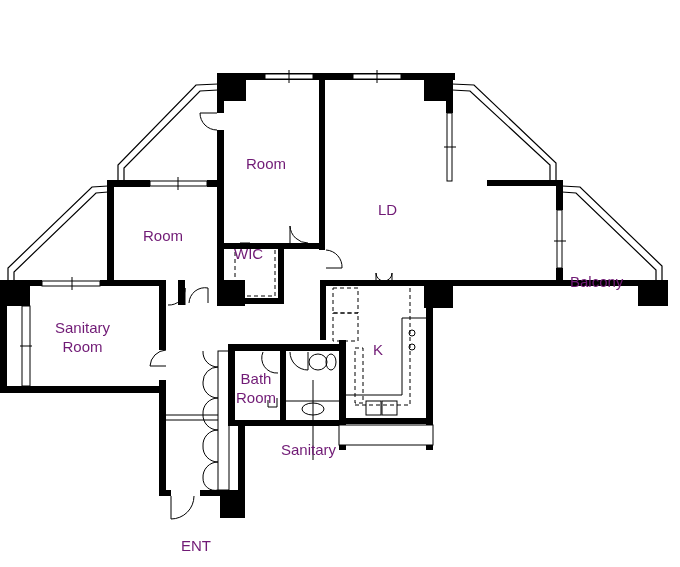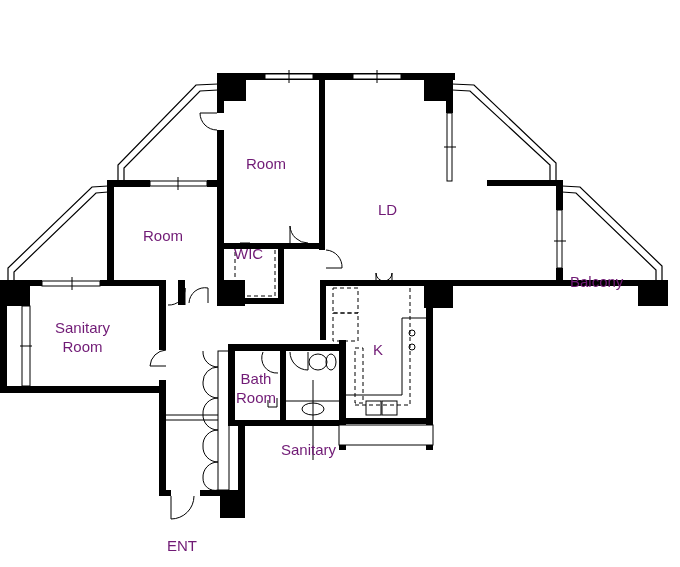--- a/index.html
+++ b/index.html
@@ -158,13 +158,13 @@
 <div class="room-label" style="left:55px;top:318px;">
   <div>Sanitary</div>
   <div>Room</div>
 </div>
 <div class="room-label" style="left:373px;top:340px;">K</div>
 <div class="room-label" style="left:236px;top:369px;">
   <div>Bath</div>
   <div>Room</div>
 </div>
 <div class="room-label" style="left:281px;top:440px;">Sanitary</div>
-<div class="room-label" style="left:167px;top:536px;">ENT</div>
+<div class="room-label" style="left:181px;top:536px;">ENT</div>
 
 </body></html>

